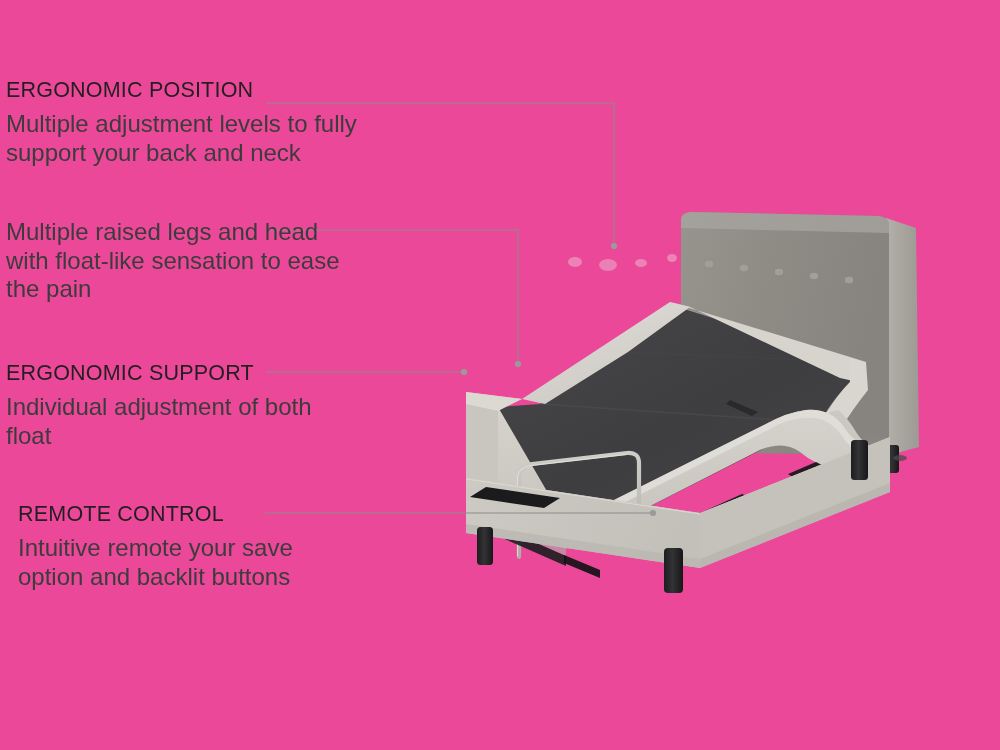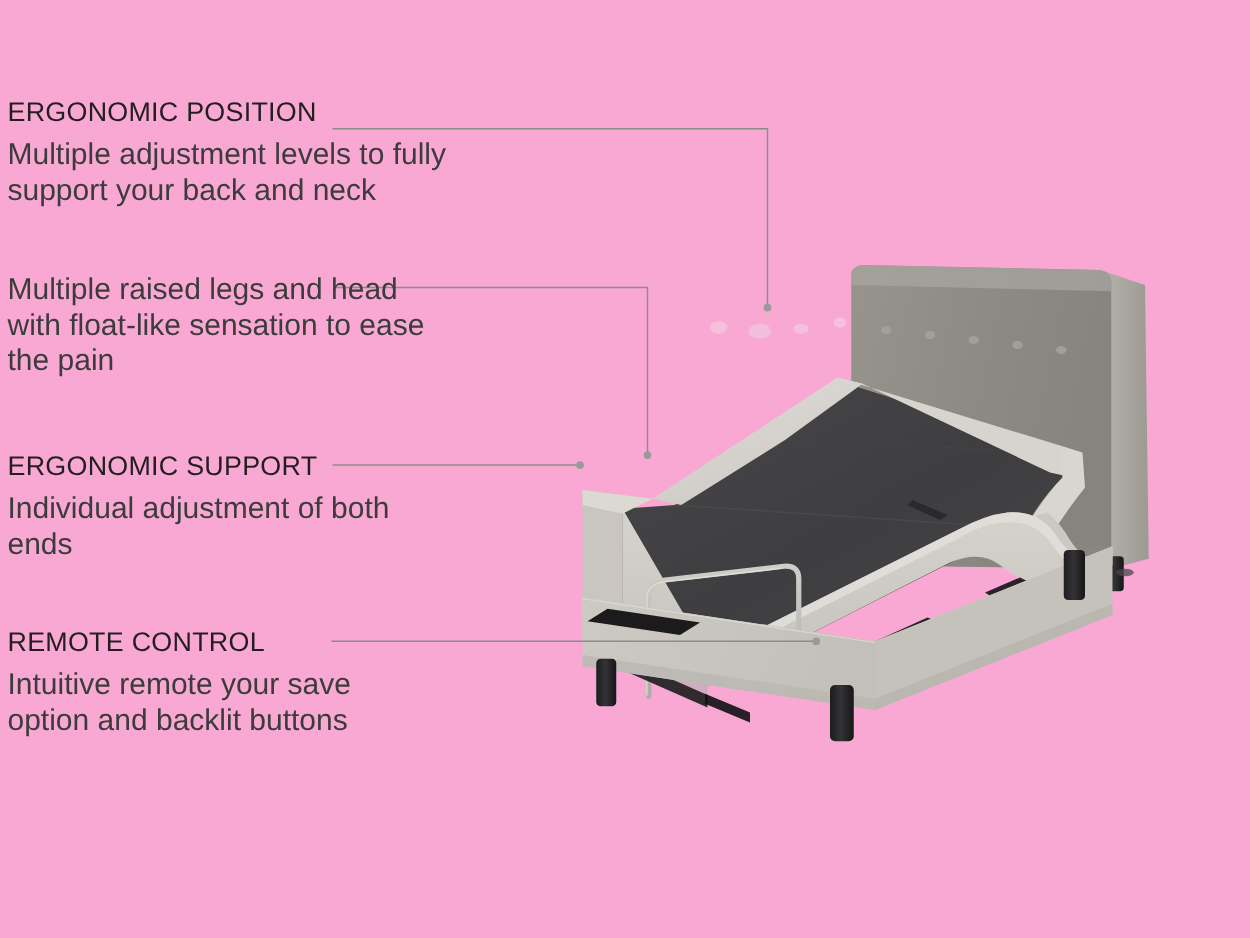--- a/index.html
+++ b/index.html
@@ -13,21 +13,21 @@
     position: relative;
     overflow: hidden;
     font-family: "Liberation Sans", sans-serif;
     -webkit-font-smoothing: antialiased;
   }
 
   #infographic {
     position: absolute;
     left: 0; top: 0;
     width: 1000px; height: 750px;
-    background: #f9a8d4;
+    background: #ec4899;
   }
 
   
   #bed-illustration {
     position: absolute;
     left: 0; top: 0;
     width: 1000px; height: 750px;
   }
 
   
@@ -58,21 +58,21 @@
     line-height: 28.5px;
     font-weight: 400;
     color: #3c3c3c;
     max-width: 360px;
     font-family: "Liberation Sans", sans-serif;
   }
 
   #feature-ergonomic  { top: 78px; }
   #feature-zero-g     { top: 210px; }
   #feature-customized { top: 361px; }
-  #feature-remote     { top: 502px; }
+  #feature-remote     { top: 502px; margin-left: 12px; }
 </style>
 </head>
 <body>
 
 <div id="infographic">
 
   <svg id="bed-illustration" viewBox="0 0 1000 750" xmlns="http://www.w3.org/2000/svg">
     <defs>
       <linearGradient id="gHeadFront" x1="0" y1="0" x2="1" y2="0.25">
         <stop offset="0%" stop-color="#97948e"></stop>
@@ -252,21 +252,21 @@
     <h2 class="feature-title">ERGONOMIC POSITION</h2>
     <p class="feature-desc">Multiple adjustment levels to fully support your back and neck</p>
   </div>
 
   <div class="feature-block" id="feature-zero-g">
     <p class="feature-desc" style="max-width:340px;">Multiple raised legs and head with float-like sensation to ease the pain</p>
   </div>
 
   <div class="feature-block" id="feature-customized">
     <h2 class="feature-title">ERGONOMIC SUPPORT</h2>
-    <p class="feature-desc" style="max-width:310px;">Individual adjustment of both ends</p>
+    <p class="feature-desc" style="max-width:310px;">Individual adjustment of both float</p>
   </div>
 
   <div class="feature-block" id="feature-remote">
     <h2 class="feature-title">REMOTE CONTROL</h2>
     <p class="feature-desc" style="max-width:340px;">Intuitive remote your save option and backlit buttons</p>
   </div>
 
 </div>
 
 </body></html>

